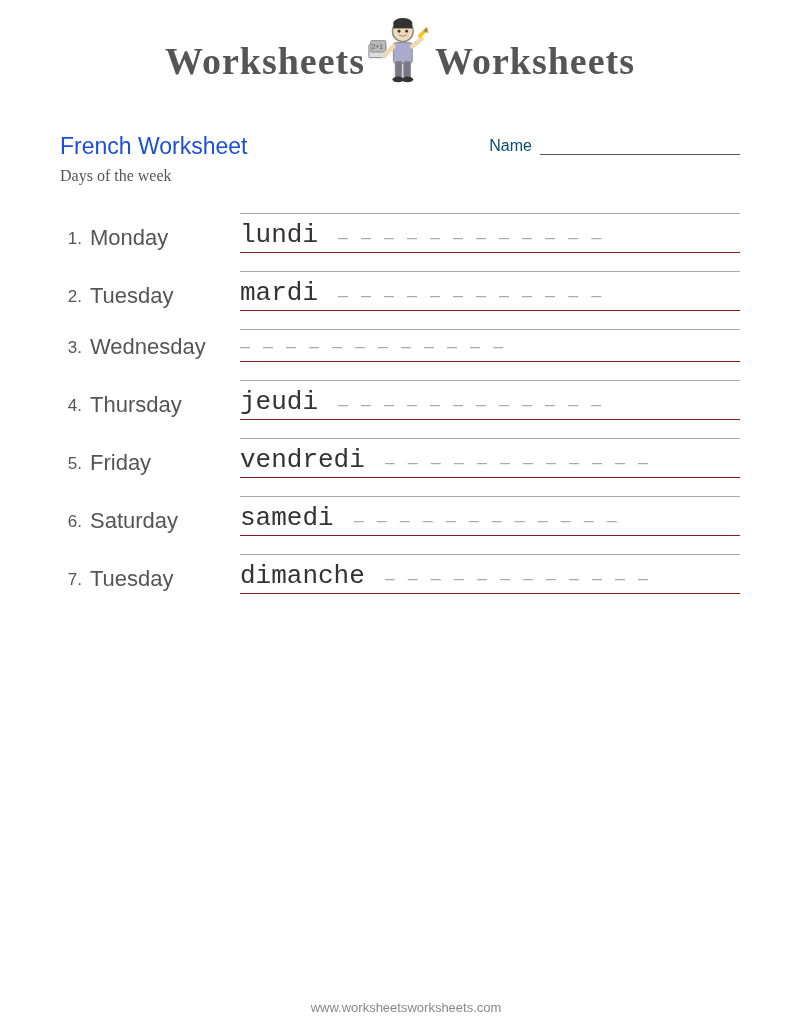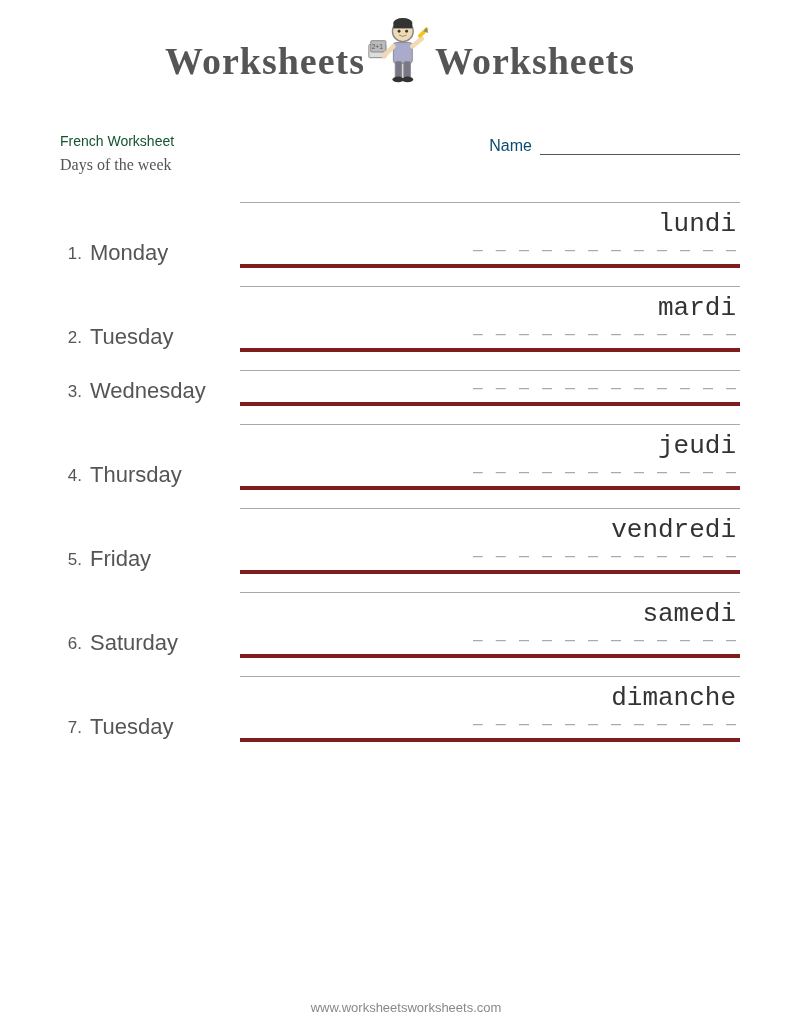--- a/index.html
+++ b/index.html
@@ -35,22 +35,22 @@
       justify-content: space-between;
       align-items: flex-start;
     }
 
     .worksheet-title-block {
       display: flex;
       flex-direction: column;
     }
 
     .worksheet-title {
-      font-size: 14px;
-      color: #14532d;
+      font-size: 23px;
+      color: #1d4ed8;
       font-family: Arial, sans-serif;
     }
 
     .worksheet-subtitle {
       font-size: 16px;
       color: #555;
       font-family: Liberation Serif, serif;
       margin-top: 7px;
     }
 
@@ -110,24 +110,23 @@
     }
 
     .write-top-line {
       border-top: 1px solid #aaa;
       margin-bottom: 6px;
     }
 
     .write-bottom-row {
       display: flex;
       align-items: flex-end;
-      border-bottom: 4px solid #7f1d1d;
+      border-bottom: 1px solid #7f1d1d;
       padding-bottom: 2px;
-      gap: 0;
-      flex-direction: column;
+      gap: 16px;
     }
 
     .french-word {
       font-size: 26px;
       color: #333;
       font-family: 'Courier New', Courier, monospace;
       font-weight: normal;
       white-space: nowrap;
       margin-right: 4px;
     }

